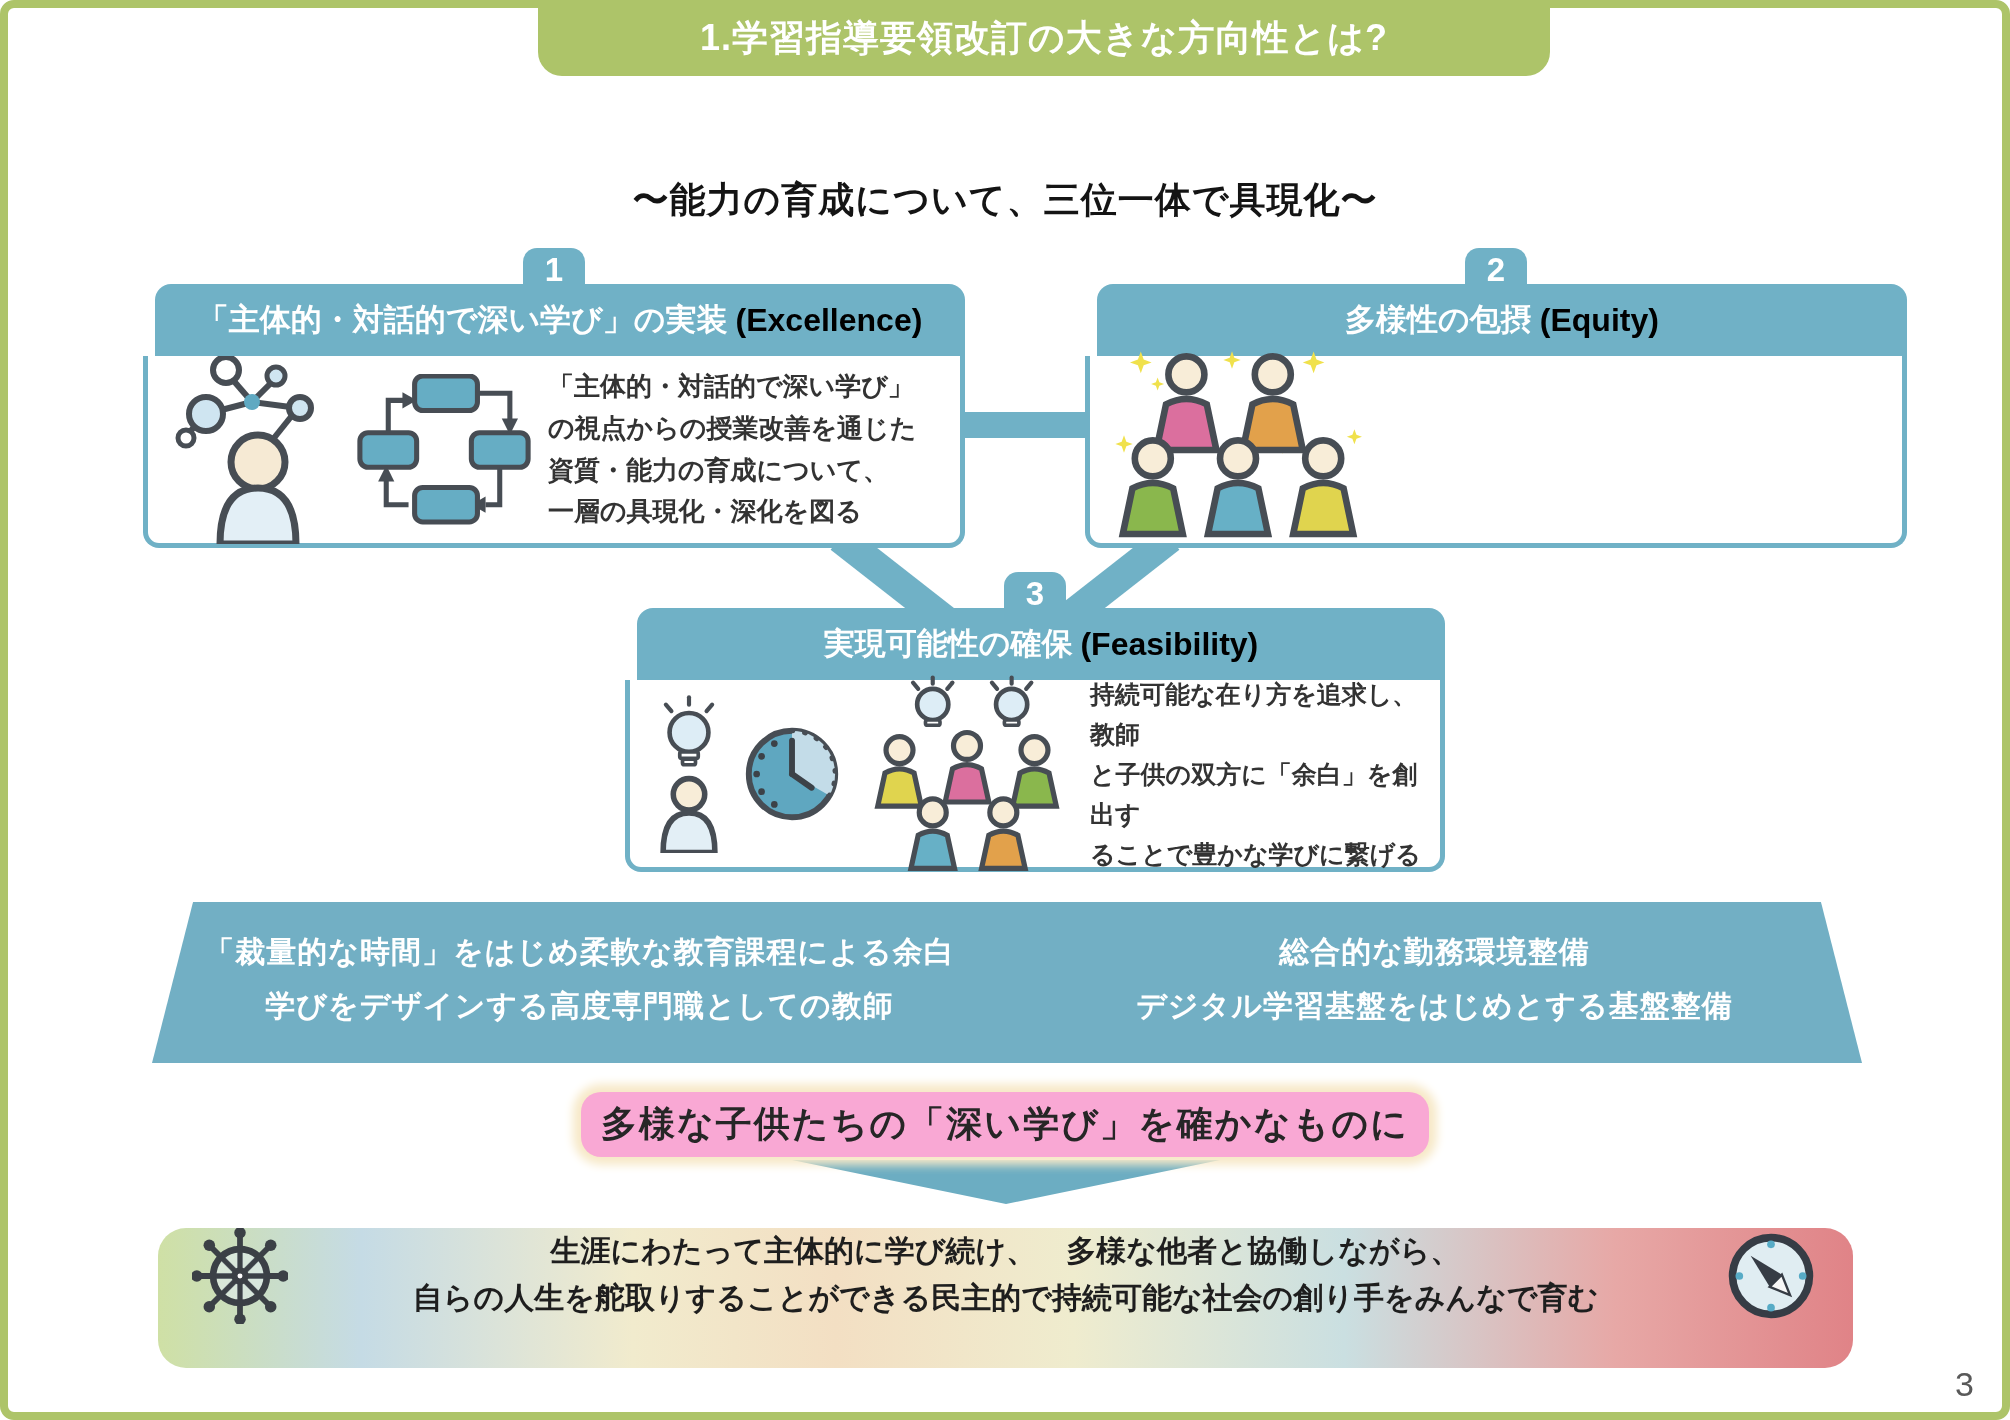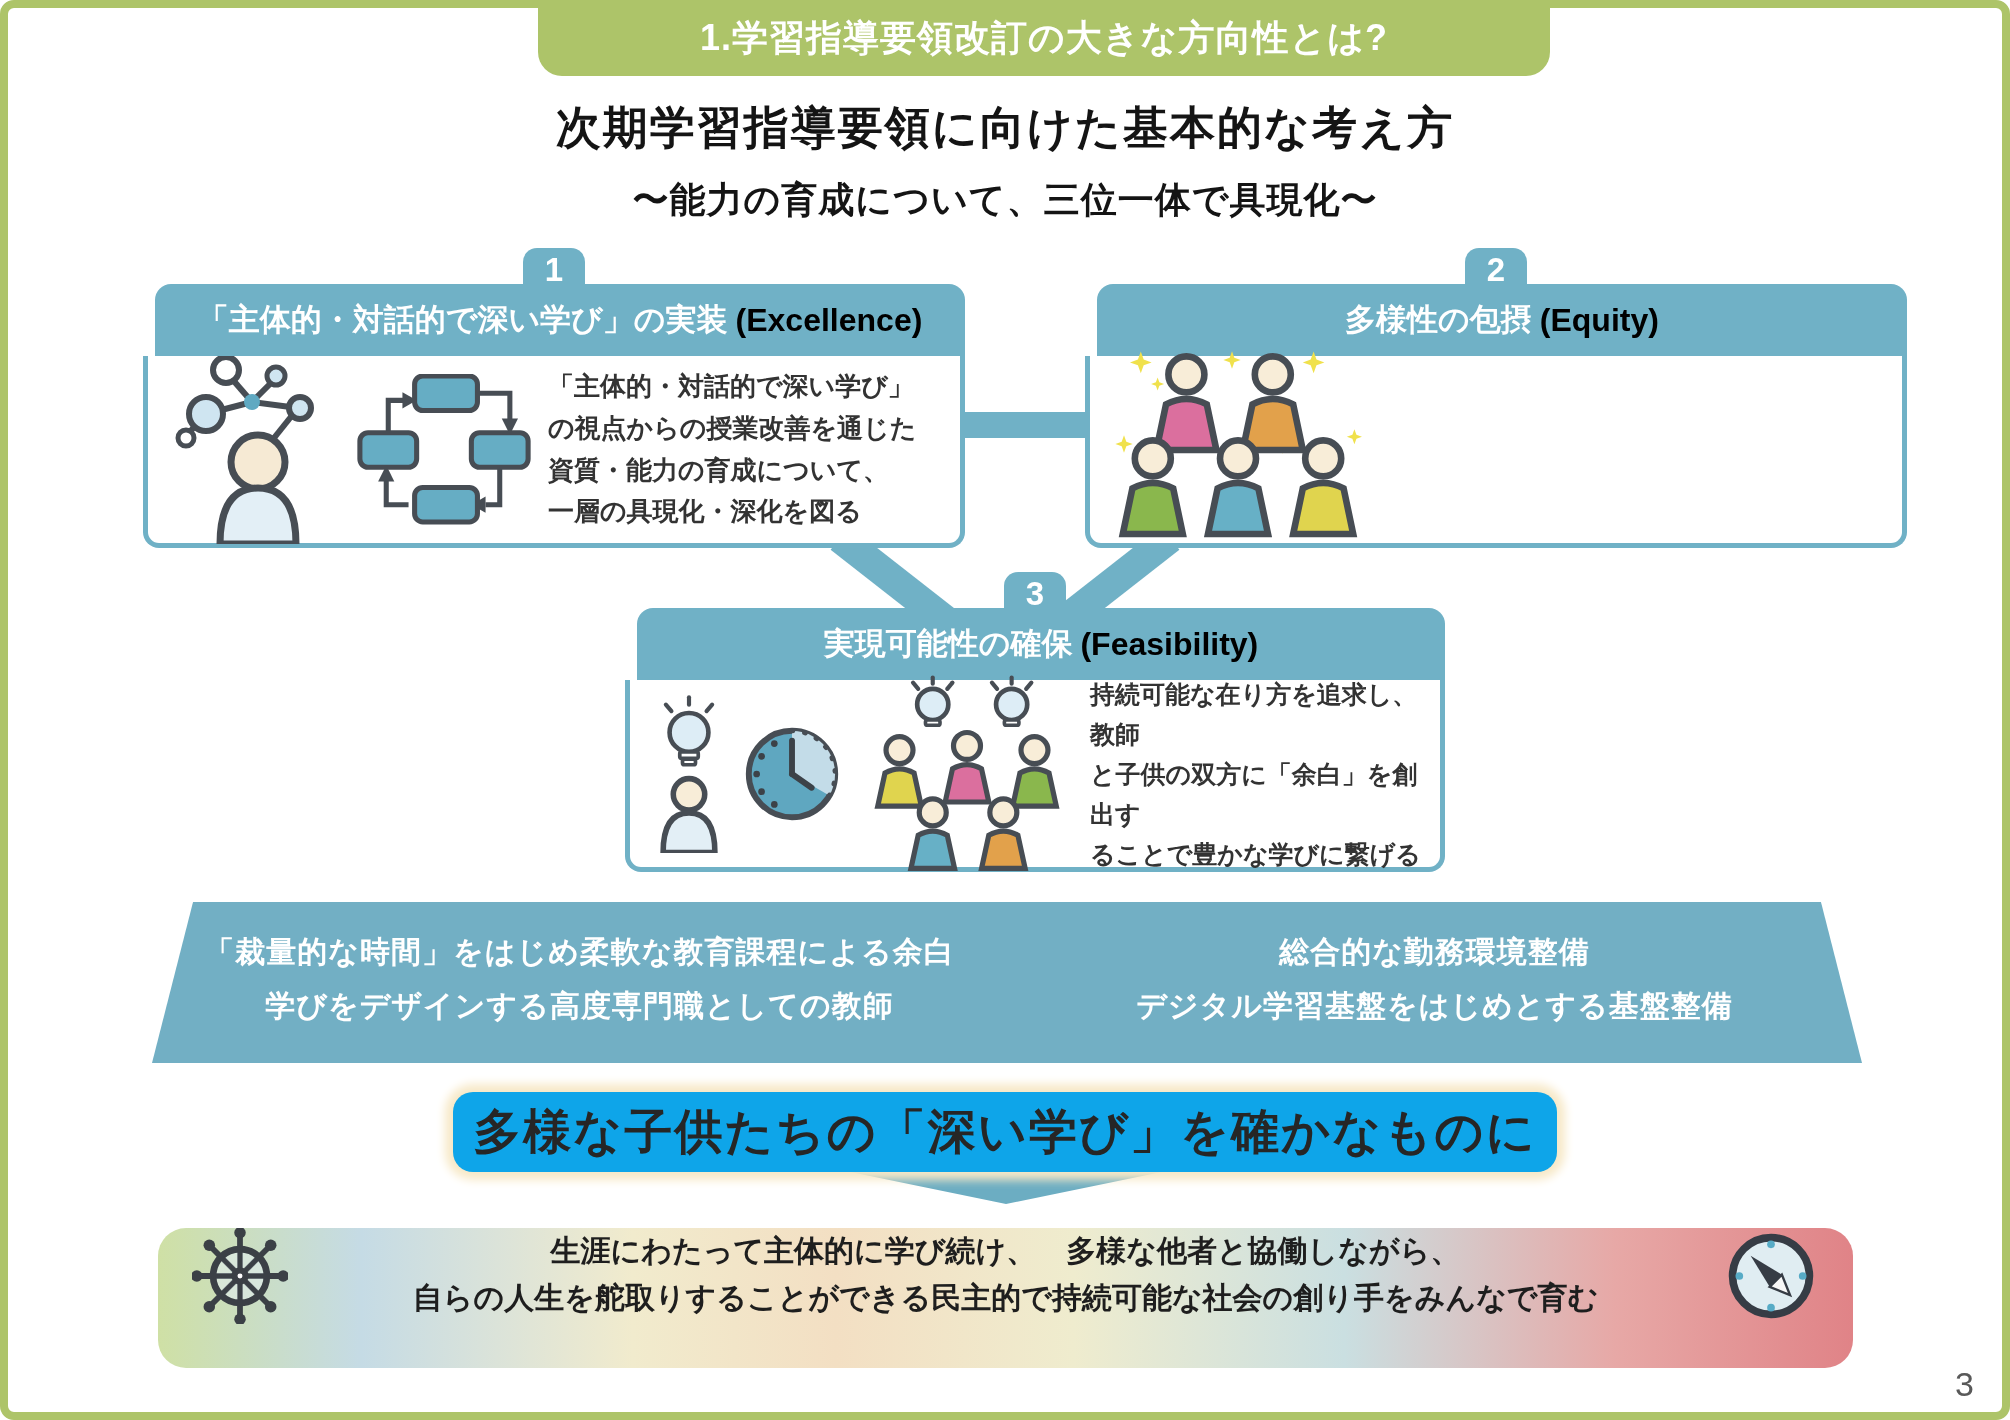--- a/index.html
+++ b/index.html
@@ -55,22 +55,22 @@
     position:absolute;left:152px;top:902px;width:1710px;height:161px;background:#72afc4;z-index:1;
     clip-path:polygon(2.4% 0,97.6% 0,100% 100%,0 100%);
     display:flex;flex-direction:column;justify-content:space-evenly;padding:16px 0 22px 0;box-sizing:border-box;
   }
   .trap-row{display:grid;grid-template-columns:1fr 1fr;}
   .trap-row span{text-align:center;color:#fff;font-size:30px;font-weight:700;letter-spacing:1px;}
 
   
   .headline{position:absolute;top:1092px;left:0;width:100%;text-align:center;z-index:2;}
   .headline .hl{
-    display:inline-block;font-size:48px;font-weight:900;color:#262626;letter-spacing:2px;
-    background:#0ea5e9;padding:8px 20px;border-radius:20px;box-shadow:0 0 10px 8px #f7e9c8;
+    display:inline-block;font-size:36px;font-weight:900;color:#262626;letter-spacing:2px;
+    background:#f9a8d4;padding:8px 20px;border-radius:20px;box-shadow:0 0 10px 8px #f7e9c8;
   }
   .down-arrow{
     position:absolute;left:792px;top:1160px;width:0;height:0;z-index:1;
     border-left:214px solid transparent;border-right:214px solid transparent;border-top:44px solid #6cadc2;
   }
 
   
   .goal-banner{
     position:absolute;left:158px;top:1228px;width:1695px;height:140px;border-radius:28px;z-index:2;
     background:linear-gradient(90deg,#cfe0a5 0%,#c5dbe5 12%,#f1ebcd 28%,#f3dfc3 40%,#efecce 54%,#cadfe1 70%,#e7a8a6 86%,#e08387 100%);
@@ -82,21 +82,20 @@
 </head>
 <body>
 
 <div class="page">
   <div class="frame"></div>
 
   <div class="top-banner">
     <span>1.学習指導要領改訂の大きな方向性とは?</span>
   </div>
 
-  <h1 class="title">次期学習指導要領に向けた基本的な考え方</h1>
   <div class="subtitle">〜能力の育成について、三位一体で具現化〜</div>
 
   <div class="connector conn-h"></div>
   <div class="connector diag-left"></div>
   <div class="connector diag-right"></div>
 
   <section class="card card1">
     <div class="num-tab">
       <span>1</span>
     </div>

